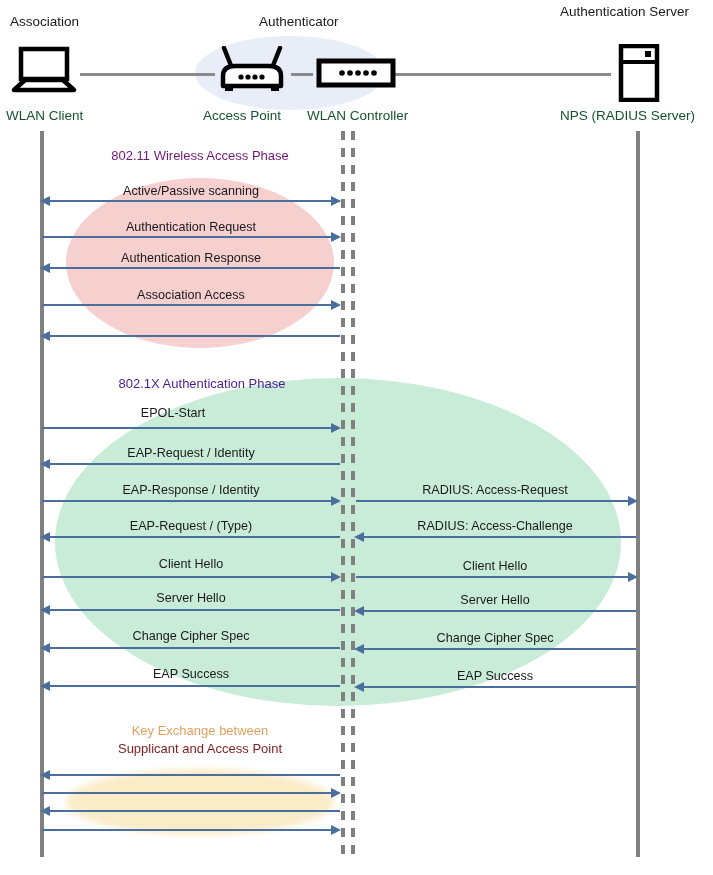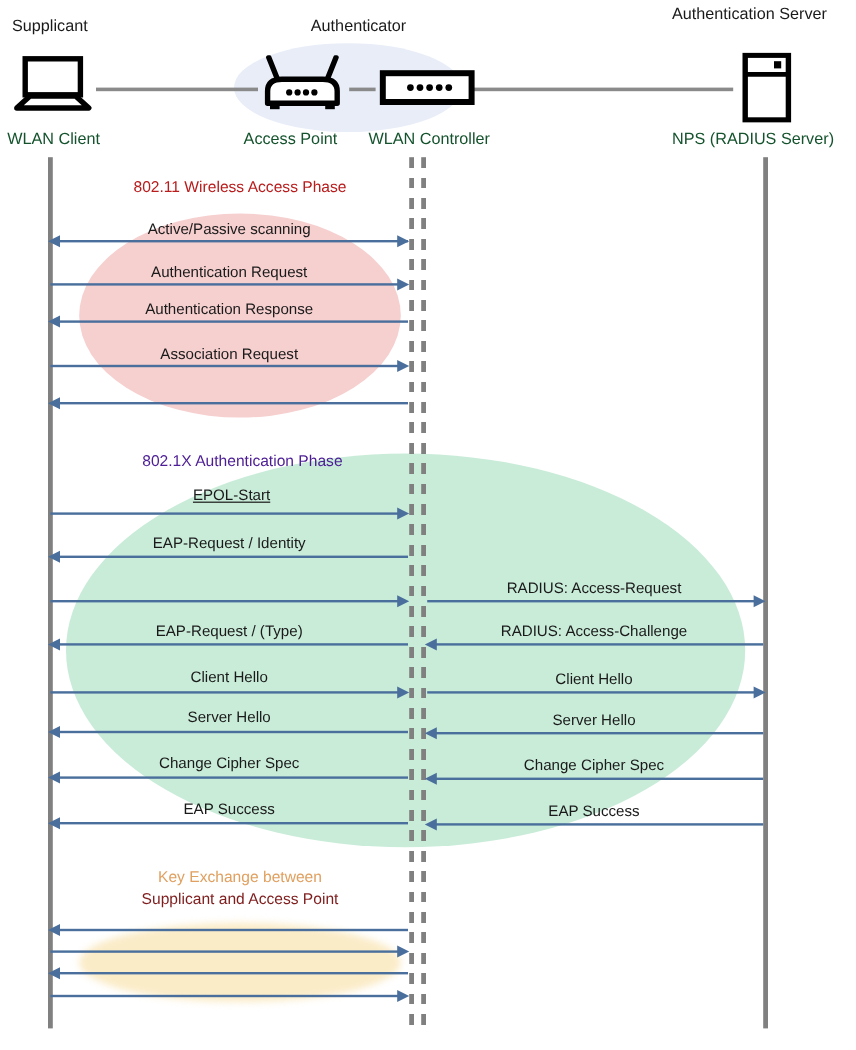--- a/index.html
+++ b/index.html
@@ -111,21 +111,21 @@
 <body>
 
 <div id="canvas">
 
   <div class="auth-blob"></div>
 
   <div class="hwire" style="left:80px;  top:73px; width:135px;"></div>
   <div class="hwire" style="left:291px; top:73px; width:22px;"></div>
   <div class="hwire" style="left:395px; top:73px; width:216px;"></div>
 
-  <div class="actor-title" style="left:10px; top:14px;">Supplicant</div>
+  <div class="actor-title" style="left:10px; top:14px;">Association</div>
   <div class="actor-title" style="left:259px; top:14px;">Authenticator</div>
   <div class="actor-title" style="left:560px; top:4px;">Authentication Server</div>
 
   <div class="icon-box" style="left:10px; top:46px;">
     <svg width="68" height="48" viewBox="0 0 68 48">
       <rect x="11" y="3" width="46" height="30" fill="#ffffff" stroke="#000000" stroke-width="4.5"></rect>
       <path d="M4 44 L15 34 L53 34 L64 44 Z" fill="#ffffff" stroke="#000000" stroke-width="4.5" stroke-linejoin="round"></path>
     </svg>
   </div>
 
@@ -169,52 +169,53 @@
 
   <div class="phase-ellipse ellipse-pink" style="left:66px; top:178px; width:268px; height:170px;"></div>
   <div class="phase-ellipse ellipse-green" style="left:55px; top:378px; width:566px; height:328px;"></div>
   <div class="phase-ellipse ellipse-amber" style="left:66px; top:769px; width:268px; height:66px;"></div>
 
   <div class="lifeline" style="left:40px;  top:131px; height:726px;"></div>
   <div class="lifeline-dashed" style="left:341px; top:131px; height:726px;"></div>
   <div class="lifeline-dashed" style="left:351px; top:131px; height:726px;"></div>
   <div class="lifeline" style="left:636px; top:131px; height:726px;"></div>
 
-  <div class="phase-label" style="left:80px; top:147px; width:240px; color:#b91c1c;">802.11 Wireless Access Phase</div>
+  <div class="phase-label" style="left:80px; top:147px; width:240px; color:#701a75;">802.11 Wireless Access Phase</div>
 
   <div class="msg-label" style="left:42px; top:184px; width:298px;">Active/Passive scanning</div>
   <div class="msg-line" style="left:44px; top:200px; width:296px;"></div>
   <div class="msg-head left" style="left:40px;  top:196px;"></div>
   <div class="msg-head right" style="left:331px; top:196px;"></div>
 
   <div class="msg-label" style="left:42px; top:220px; width:298px;">Authentication Request</div>
   <div class="msg-line" style="left:42px; top:236px; width:290px;"></div>
   <div class="msg-head right" style="left:331px; top:232px;"></div>
 
   <div class="msg-label" style="left:42px; top:251px; width:298px;">Authentication Response</div>
   <div class="msg-line" style="left:44px; top:267px; width:296px;"></div>
   <div class="msg-head left" style="left:40px; top:263px;"></div>
 
-  <div class="msg-label" style="left:42px; top:288px; width:298px;">Association Request</div>
+  <div class="msg-label" style="left:42px; top:288px; width:298px;">Association Access</div>
   <div class="msg-line" style="left:42px; top:304px; width:290px;"></div>
   <div class="msg-head right" style="left:331px; top:300px;"></div>
 
   <div class="msg-line" style="left:44px; top:335px; width:296px;"></div>
   <div class="msg-head left" style="left:40px; top:331px;"></div>
 
   <div class="phase-label" style="left:82px; top:375px; width:240px; color:#4c1d95;">802.1X Authentication Phase</div>
 
-  <div class="msg-label" style="left:44px; top:406px; width:298px;text-decoration:underline;">EPOL-Start</div>
+  <div class="msg-label" style="left:24px; top:406px; width:298px;">EPOL-Start</div>
   <div class="msg-line" style="left:42px; top:427px; width:290px;"></div>
   <div class="msg-head right" style="left:331px; top:423px;"></div>
 
   <div class="msg-label" style="left:42px; top:446px; width:298px;">EAP-Request / Identity</div>
   <div class="msg-line" style="left:44px; top:463px; width:296px;"></div>
   <div class="msg-head left" style="left:40px; top:459px;"></div>
 
+  <div class="msg-label" style="left:42px; top:483px; width:298px;">EAP-Response / Identity</div>
   <div class="msg-line" style="left:42px; top:500px; width:290px;"></div>
   <div class="msg-head right" style="left:331px; top:496px;"></div>
 
   <div class="msg-label" style="left:356px; top:483px; width:278px;">RADIUS: Access-Request</div>
   <div class="msg-line" style="left:356px; top:500px; width:274px;"></div>
   <div class="msg-head right" style="left:628px; top:496px;"></div>
 
   <div class="msg-label" style="left:42px; top:519px; width:298px;">EAP-Request / (Type)</div>
   <div class="msg-line" style="left:44px; top:536px; width:296px;"></div>
   <div class="msg-head left" style="left:40px; top:532px;"></div>

